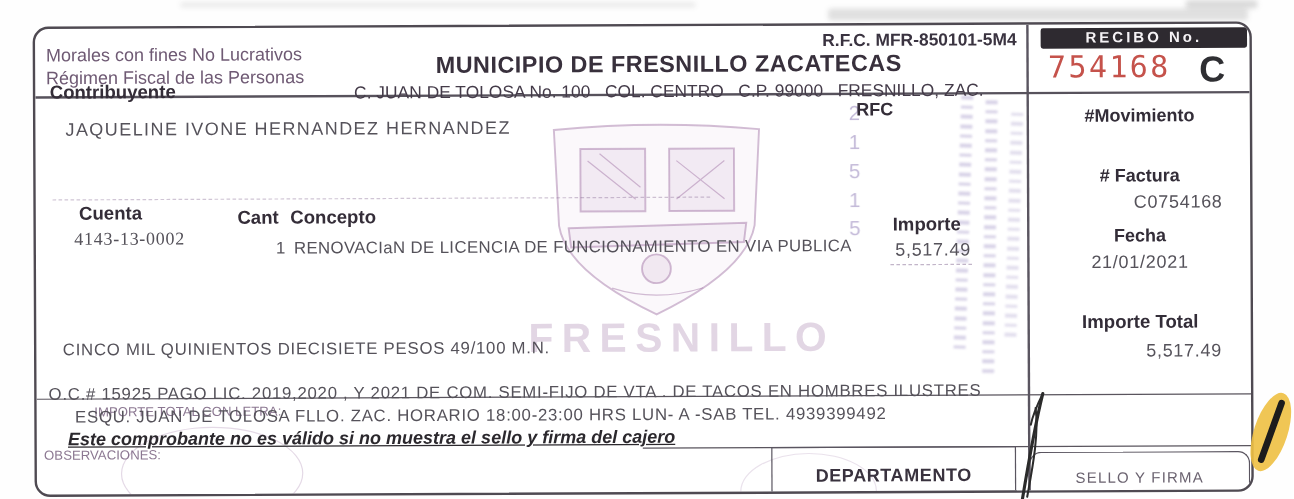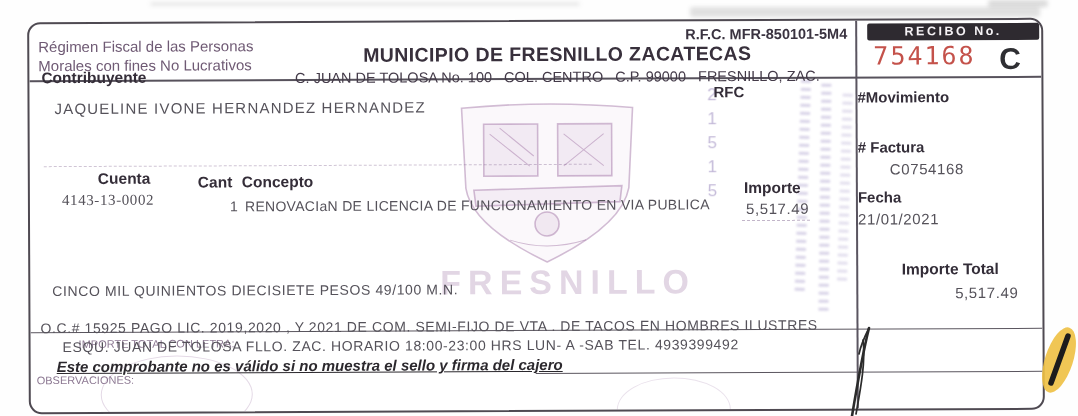--- a/index.html
+++ b/index.html
@@ -33,29 +33,29 @@
               color:#f5f2f5;font-weight:bold;font-size:12.5px;letter-spacing:2.5px;
               text-align:center;line-height:17px;border-radius:2px;}
   .recibo-number{position:absolute;left:844px;top:21px;font-family:"DejaVu Sans Mono",monospace;
                  font-weight:normal;font-size:25px;letter-spacing:2px;color:#c0443c;opacity:.92;}
   .series-letter{position:absolute;left:970px;top:22px;font-weight:bold;font-size:30px;color:#2f2f33;}
 
   .contribuyente{position:absolute;left:12px;top:45px;font-weight:bold;font-size:15.5px;z-index:4;background:transparent;}
   .rfc-field{position:absolute;left:684px;top:62px;font-weight:bold;font-size:15px;}
   .name{position:absolute;left:25px;top:76px;font-size:15px;letter-spacing:1.2px;}
 
-  .rcol{position:absolute;left:828px;width:184px;text-align:left;font-size:15px;}
+  .rcol{position:absolute;left:828px;width:184px;text-align:center;font-size:15px;}
   .rlabel{font-weight:bold;color:#332d38;}
   .mov-l{top:68px;} .mov-v{top:90px;} .fac-l{top:118px;} .fac-v{top:140px;padding-left:32px;}
   .fec-l{top:168px;} .fec-v{top:190px;}
   .tot-l{top:240px;text-align:center;font-size:15.5px;}
   .tot-v{top:264px;text-align:right;padding-right:24px;width:160px;}
 
   .dash-top{position:absolute;left:14px;top:142px;width:548px;border-top:1px dashed rgba(120,90,135,.35);}
-  .cuenta-l{position:absolute;left:36px;top:146px;font-weight:bold;font-size:15.5px;margin-left:32px;}
+  .cuenta-l{position:absolute;left:36px;top:146px;font-weight:bold;font-size:15.5px;}
   .cuenta-v{position:absolute;left:32px;top:168px;font-size:15px;font-family:Liberation Serif, serif;}
   .cant-l{position:absolute;left:168px;top:150px;font-weight:bold;font-size:15.5px;}
   .conc-l{position:absolute;left:212px;top:150px;font-weight:bold;font-size:15.5px;}
   .cant-v{position:absolute;left:200px;top:175px;font-size:14px;}
   .conc-v{position:absolute;left:215px;top:175px;font-size:14px;letter-spacing:.3px;}
   .imp-l{position:absolute;left:714px;top:158px;font-weight:bold;font-size:15.5px;}
   .imp-v{position:absolute;left:716px;top:179px;font-size:15px;}
   .imp-dash{position:absolute;left:712px;top:199px;width:68px;border-top:1px dashed rgba(120,90,135,.45);}
 
   .words{position:absolute;left:22px;top:259px;font-size:14px;}
@@ -124,22 +124,22 @@
     <div class="faint-ellipse fe2"></div>
 
     <div class="vdivider"></div>
     <div class="hdivider1"></div>
     <div class="hdivider2"></div>
     <div class="dash-top"></div>
     <div class="imp-dash"></div>
     <div class="right-rule"></div>
 
     <div class="regimen">
+      <div>Morales con fines No Lucrativos</div>
       <div>Régimen Fiscal de las Personas</div>
-      <div>Morales con fines No Lucrativos</div>
     </div>
     <div class="center-head">
       <div class="rfc-line">R.F.C. MFR-850101-5M4</div>
       <div class="title">MUNICIPIO DE FRESNILLO ZACATECAS</div>
       <div class="address">C. JUAN DE TOLOSA No. 100   COL. CENTRO   C.P. 99000   FRESNILLO, ZAC.</div>
     </div>
     <div class="recibo-bar">RECIBO No.</div>
     <div class="recibo-number">754168</div>
     <div class="series-letter">C</div>
 
@@ -164,20 +164,26 @@
     <div class="imp-l pre">Importe</div>
     <div class="imp-v dot">5,517.49</div>
     <div class="words dot">CINCO MIL QUINIENTOS DIECISIETE PESOS 49/100 M.N.</div>
 
     <div class="oc-line dot">O.C.# 15925 PAGO LIC. 2019,2020 , Y 2021 DE COM. SEMI-FIJO DE VTA . DE TACOS EN HOMBRES ILUSTRES</div>
     <div class="letra-label">IMPORTE TOTAL CON LETRA:</div>
     <div class="esqu-line dot">ESQU. JUAN DE TOLOSA FLLO. ZAC. HORARIO 18:00-23:00 HRS LUN- A -SAB TEL. 4939399492</div>
     <div class="validity">Este comprobante no es válido si no muestra el sello y firma del cajero</div>
     <div class="observ">OBSERVACIONES:</div>
 
+    <div class="dept-box">
+      <div class="dept-label">DEPARTAMENTO</div>
+    </div>
+    <div class="sello-tab">
+      <div class="sello-label">SELLO Y FIRMA</div>
+    </div>
   </div>
 
   <svg class="pen-overlay" width="1078" height="416" viewBox="0 0 1078 416">
     <g fill="none" stroke="#2b2b2b" stroke-linecap="round">
       <path d="M 869,328 C 863,352 857,386 852,416" stroke-width="2.6"></path>
       <path d="M 863,340 C 866,362 860,392 856,414" stroke-width="1.7"></path>
       <path d="M 869,328 C 865,336 861,344 859,354" stroke-width="1.7"></path>
     </g>
     <g>
       <g transform="rotate(18 1059 360)">

